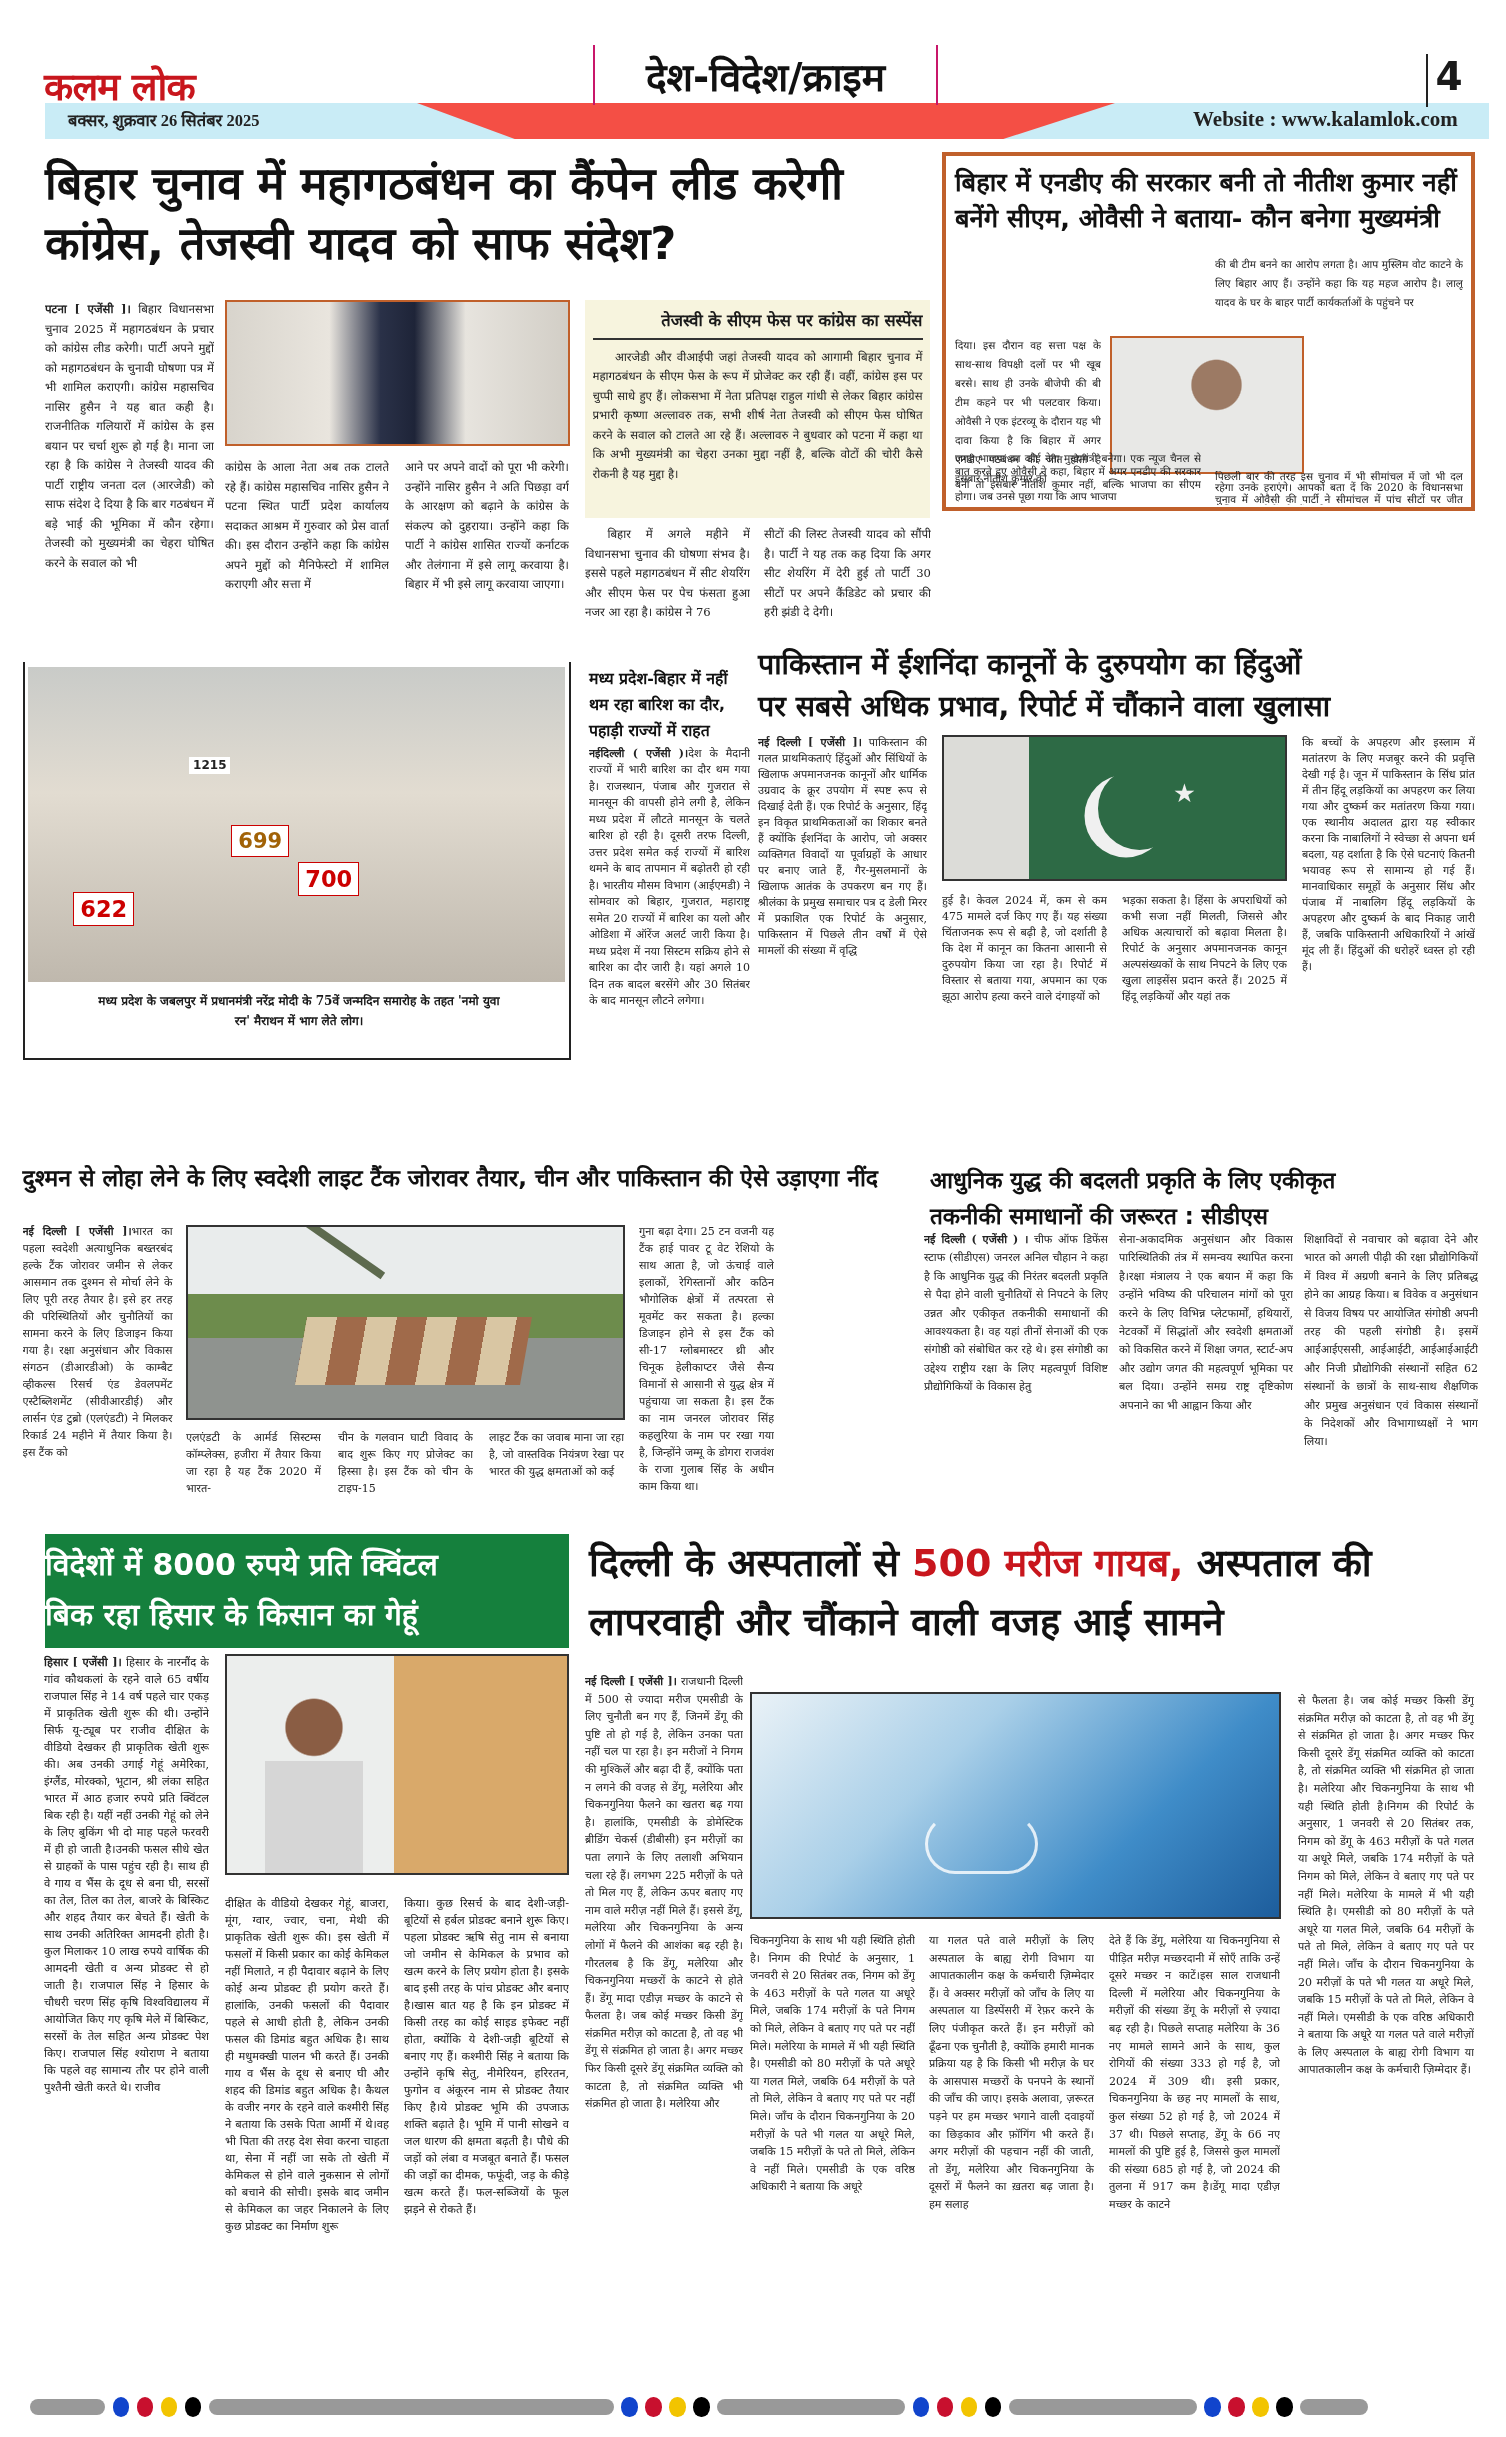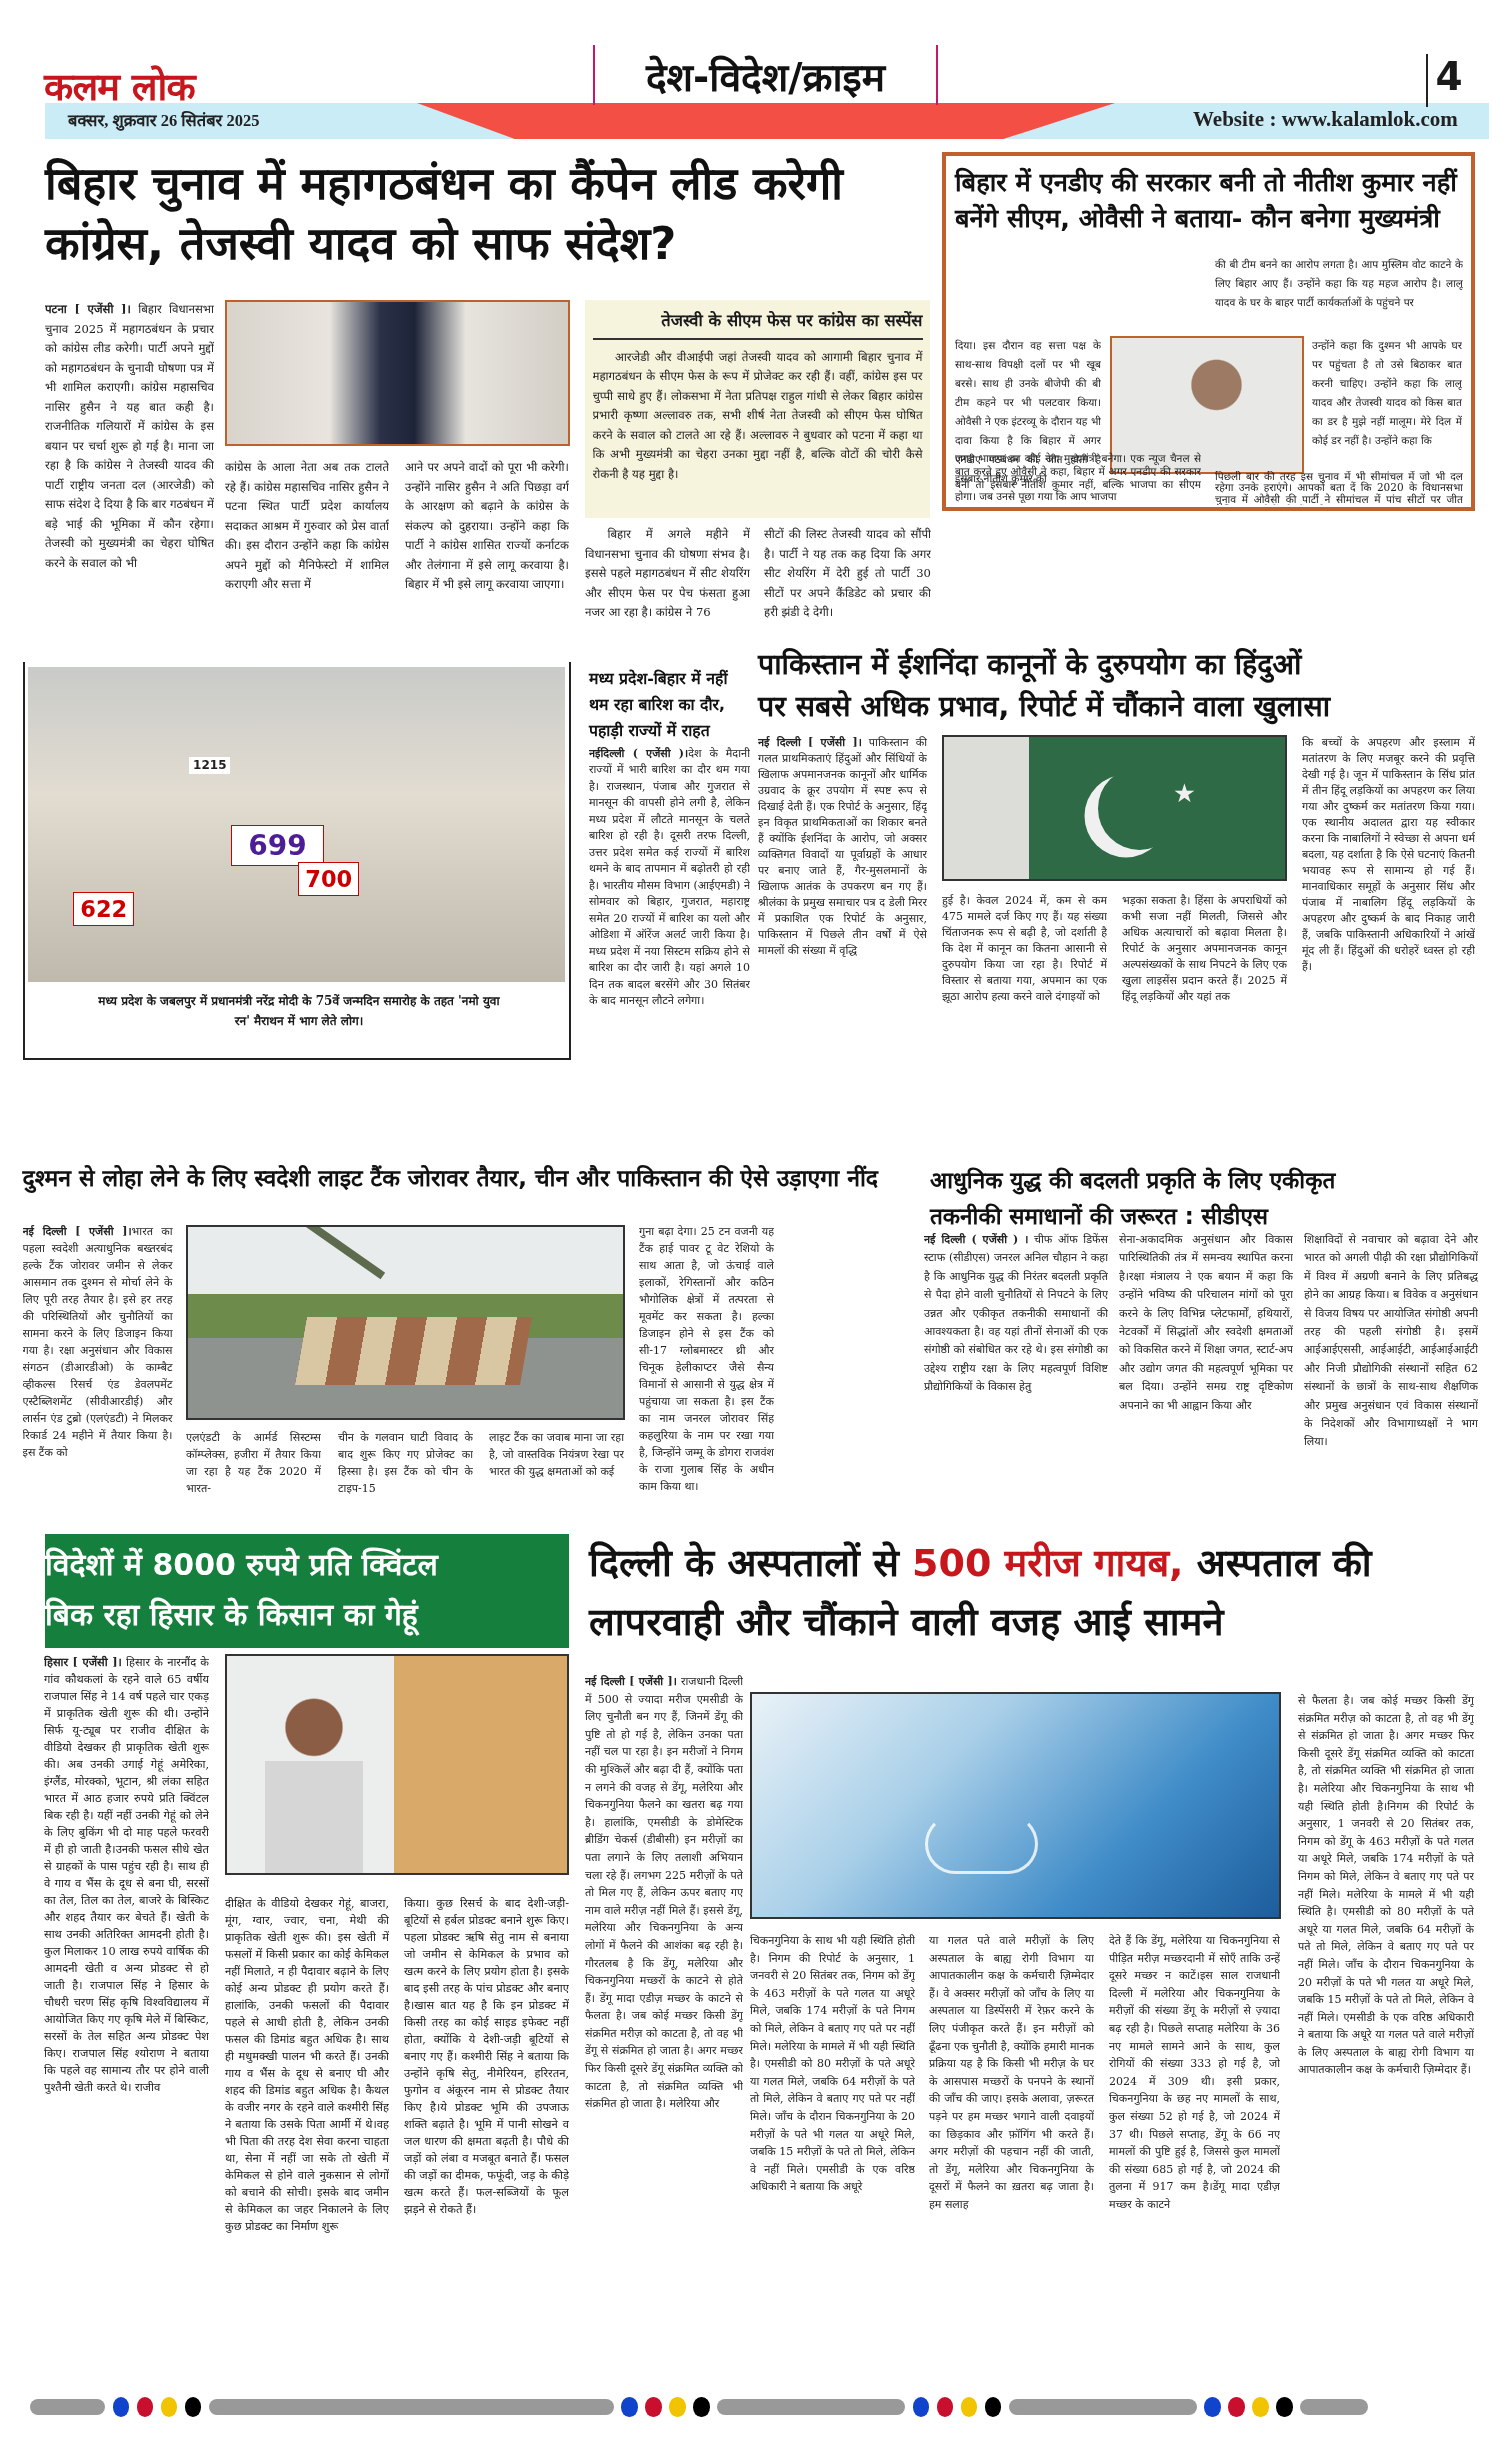--- a/index.html
+++ b/index.html
@@ -54,29 +54,28 @@
 <div class="abs body" style="left:764px;top:525px;width:167px;height:120px">सीटों की लिस्ट तेजस्वी यादव को सौंपी है। पार्टी ने यह तक कह दिया कि अगर सीट शेयरिंग में देरी हुई तो पार्टी 30 सीटों पर अपने कैंडिडेट को प्रचार की हरी झंडी दे देगी।</div>
 
 <div class="abs box-orange" style="left:942px;top:152px;width:533px;height:359px;padding:7.5px 9px">
   <div class="hl" style="font-size:25.5px;line-height:36px">
     <div>बिहार में एनडीए की सरकार बनी तो नीतीश कुमार नहीं</div>
     <div>बनेंगे सीएम, ओवैसी ने बताया- कौन बनेगा मुख्यमंत्री</div>
   </div>
   <div class="abs body" style="left:269px;top:99px;width:248px;height:80px;font-size:10.5px;line-height:19px">की बी टीम बनने का आरोप लगता है। आप मुस्लिम वोट काटने के लिए बिहार आए हैं। उन्होंने कहा कि यह महज आरोप है। लालू यादव के घर के बाहर पार्टी कार्यकर्ताओं के पहुंचने पर</div>
   <div class="abs body" style="left:9px;top:180px;width:146px;height:158px;font-size:10.5px;line-height:19px">दिया। इस दौरान वह सत्ता पक्ष के साथ-साथ विपक्षी दलों पर भी खूब बरसे। साथ ही उनके बीजेपी की बी टीम कहने पर भी पलटवार किया। ओवैसी ने एक इंटरव्यू के दौरान यह भी दावा किया है कि बिहार में अगर एनडीए गठबंधन की जीत होती है इसबार नीतीश कुमार की</div>
   <div class="abs img" style="left:164px;top:180px;width:194px;height:138px;background:radial-gradient(circle at 55% 35%,#9c7a64 0 18%,#e8e8e6 19% 100%);border-color:#c0602b"></div>
-  <div class="abs body" style="left:366px;top:180px;width:150px;height:158px;font-size:10.5px;line-height:19px">उन्होंने कहा कि दुश्मन भी आपके घर पर पहुंचता है तो उसे बिठाकर बात करनी चाहिए। उन्होंने कहा कि लालू यादव और तेजस्वी यादव को किस बात का डर है मुझे नहीं मालूम। मेरे दिल में कोई डर नहीं है। उन्होंने कहा कि</div>
   <div class="abs body" style="left:9px;top:296px;width:246px;height:53px;font-size:10.5px;line-height:12.8px">जगह भाजपा का कोई नेता मुख्यमंत्री बनेगा। एक न्यूज चैनल से बात करते हुए ओवैसी ने कहा, बिहार में अगर एनडीए की सरकार बनी तो इसबार नीतीश कुमार नहीं, बल्कि भाजपा का सीएम होगा। जब उनसे पूछा गया कि आप भाजपा</div>
   <div class="abs body" style="left:269px;top:315px;width:248px;height:34px;font-size:10.5px;line-height:11.3px">पिछली बार की तरह इस चुनाव में भी सीमांचल में जो भी दल रहेगा उनके हराएंगे। आपको बता दें कि 2020 के विधानसभा चुनाव में ओवैसी की पार्टी ने सीमांचल में पांच सीटों पर जीत हासिल कर लोगों को चौंका दिया था।</div>
 </div>
 
 <div class="abs" style="left:22.5px;top:662px;width:548px;height:398px;border-left:2.3px solid #222;border-right:2.3px solid #222;border-bottom:2.3px solid #222">
   <div class="abs img" style="left:3.8px;top:4.5px;width:537px;height:315px;border:none;background:linear-gradient(180deg,#c9cbc8 0%,#e2dcd1 40%,#bfb8ad 100%)">
     <div class="abs" style="left:45px;top:225px;background:#fff;color:#c00;font-weight:bold;font-size:22.5px;padding:3px 6px;border:1.5px solid #c00">622</div>
-    <div class="abs" style="left:203px;top:158px;background:#fff;color:#4c1d95;font-weight:bold;font-size:28px;padding:3px 16px;border:1.5px solid #c00">699</div>
+    <div class="abs" style="left:203px;top:158px;background:#fff;color:#a16207;font-weight:bold;font-size:21px;padding:3px 6px;border:1.5px solid #c00">699</div>
     <div class="abs" style="left:270px;top:195px;background:#fff;color:#c00;font-weight:bold;font-size:22.5px;padding:3px 6px;border:1.5px solid #c00">700</div>
     <div class="abs" style="left:161px;top:90px;background:#fff;color:#222;font-weight:bold;font-size:12px;padding:1.5px 3.8px">1215</div>
   </div>
   <div class="abs caption" style="left:68px;top:330px;width:413px">मध्य प्रदेश के जबलपुर में प्रधानमंत्री नरेंद्र मोदी के 75वें जन्मदिन समारोह के तहत 'नमो युवा रन' मैराथन में भाग लेते लोग।</div>
 </div>
 
 <div class="abs" style="left:589px;top:666px;width:161px;height:390px">
   <div class="hl" style="font-size:15.8px;line-height:26px">मध्य प्रदेश-बिहार में नहीं थम रहा बारिश का दौर, पहाड़ी राज्यों में राहत</div>
   <div class="body" style="font-size:11px;line-height:16.5px;margin-top:1.5px">
     <b>नईदिल्ली ( एजेंसी )।</b><span>देश के मैदानी राज्यों में भारी बारिश का दौर थम गया है। राजस्थान, पंजाब और गुजरात से मानसून की वापसी होने लगी है, लेकिन मध्य प्रदेश में लौटते मानसून के चलते बारिश हो रही है। दूसरी तरफ दिल्ली, उत्तर प्रदेश समेत कई राज्यों में बारिश थमने के बाद तापमान में बढ़ोतरी हो रही है। भारतीय मौसम विभाग (आईएमडी) ने सोमवार को बिहार, गुजरात, महाराष्ट्र समेत 20 राज्यों में बारिश का यलो और ओडिशा में ऑरेंज अलर्ट जारी किया है।मध्य प्रदेश में नया सिस्टम सक्रिय होने से बारिश का दौर जारी है। यहां अगले 10 दिन तक बादल बरसेंगे और 30 सितंबर के बाद मानसून लौटने लगेगा।</span>

